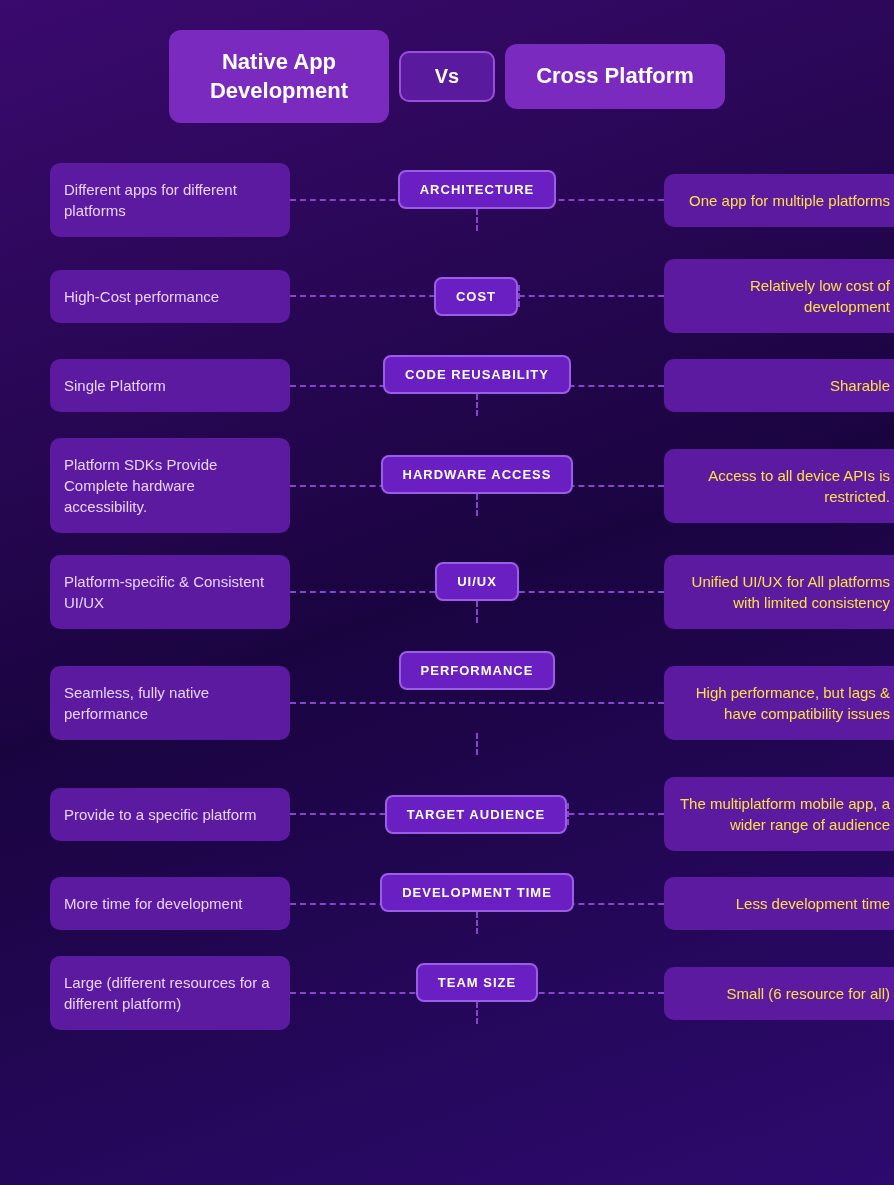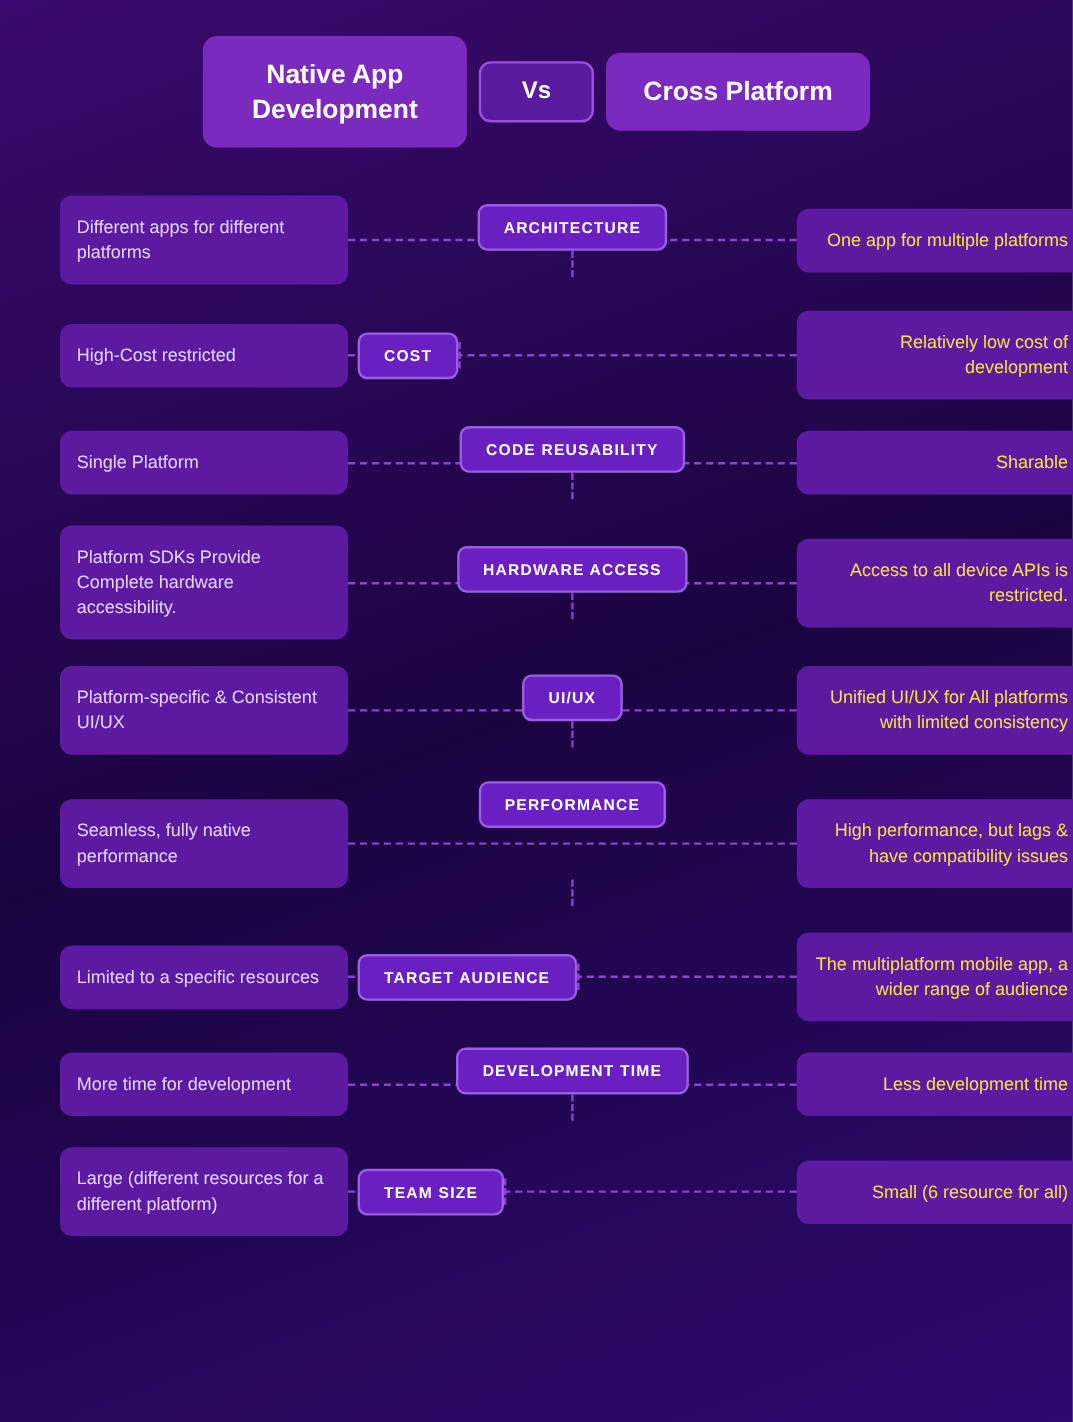--- a/index.html
+++ b/index.html
@@ -94,20 +94,21 @@
       width: 100%;
       margin-bottom: 22px;
       position: relative;
       margin-left: 30px;
     }
 
     .row-center {
       flex: 1;
       display: flex;
       flex-direction: column;
+      align-items: center;
       position: relative;
       padding: 0 8px;
     }
 
     .h-line {
       position: absolute;
       top: 50%;
       left: 0;
       right: 0;
       height: 0;
@@ -144,21 +145,21 @@
     <div class="row-center">
       <div class="h-line"></div>
       <div style="position:relative; z-index:1; display:flex; flex-direction:column; align-items:center;">
         <div class="category-label">ARCHITECTURE</div>
         <div class="v-line-below"></div>
       </div>
     </div>
     <div class="right-cell">One app for multiple  platforms</div>
   </div>
       <div class="row-wrapper">
-    <div class="left-cell">High-Cost restricted</div>
+    <div class="left-cell">High-Cost performance</div>
     <div class="row-center">
       <div class="h-line"></div>
       <div style="position:relative; z-index:1; display:flex; align-items:center;">
         <div class="category-label">COST</div>
         <div class="v-line-below"></div>
       </div>
     </div>
     <div class="right-cell">Relatively low cost of development</div>
   </div>
       <div class="row-wrapper">
@@ -199,21 +200,21 @@
     <div class="row-center">
       <div class="h-line"></div>
       <div style="position:relative; z-index:1; display:flex; flex-direction:column; align-items:center;gap:43px;">
         <div class="category-label">PERFORMANCE</div>
         <div class="v-line-below"></div>
       </div>
     </div>
     <div class="right-cell">High performance, but lags &amp; have compatibility issues</div>
   </div>
       <div class="row-wrapper">
-    <div class="left-cell">Limited to a specific  resources</div>
+    <div class="left-cell">Provide to a specific  platform</div>
     <div class="row-center">
       <div class="h-line"></div>
       <div style="position:relative; z-index:1; display:flex; flex-direction:row; align-items:center;">
         <div class="category-label">TARGET AUDIENCE</div>
         <div class="v-line-below"></div>
       </div>
     </div>
     <div class="right-cell">The multiplatform mobile app, a wider range of audience</div>
   </div>
       <div class="row-wrapper">
@@ -224,21 +225,21 @@
         <div class="category-label">DEVELOPMENT TIME</div>
         <div class="v-line-below"></div>
       </div>
     </div>
     <div class="right-cell">Less development time</div>
   </div>
       <div class="row-wrapper">
     <div class="left-cell">Large (different resources for a different platform)</div>
     <div class="row-center">
       <div class="h-line"></div>
-      <div style="position:relative; z-index:1; display:flex; flex-direction:row; align-items:center;">
+      <div style="position:relative; z-index:1; display:flex; flex-direction:column; align-items:center;">
         <div class="category-label">TEAM SIZE</div>
         <div class="v-line-below"></div>
       </div>
     </div>
     <div class="right-cell">Small (6 resource for all)</div>
   </div>
     </div>
 
 </div>
 

